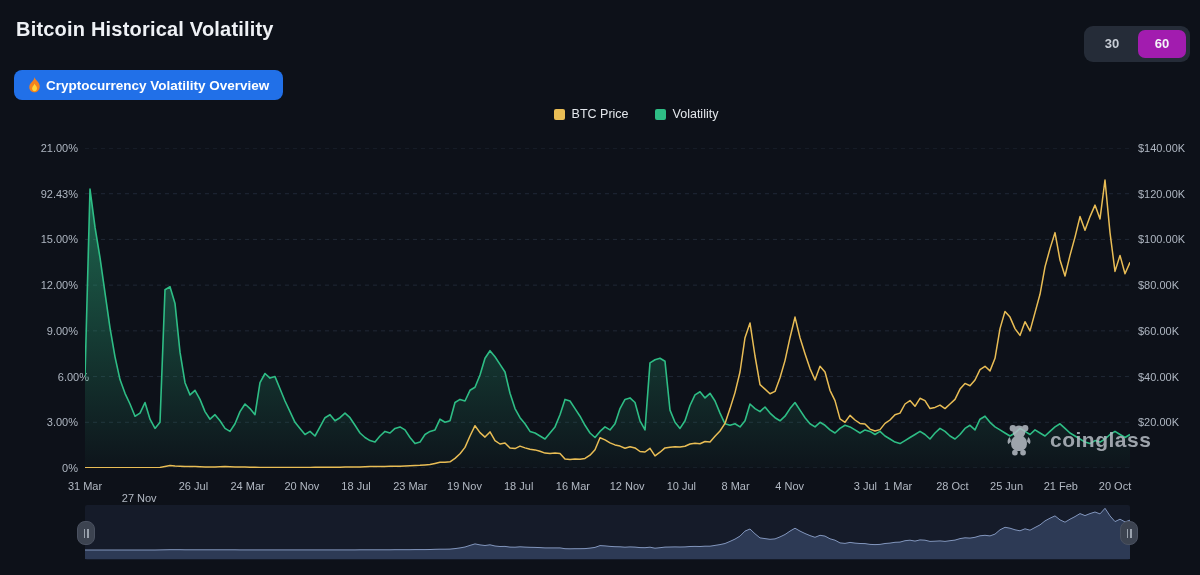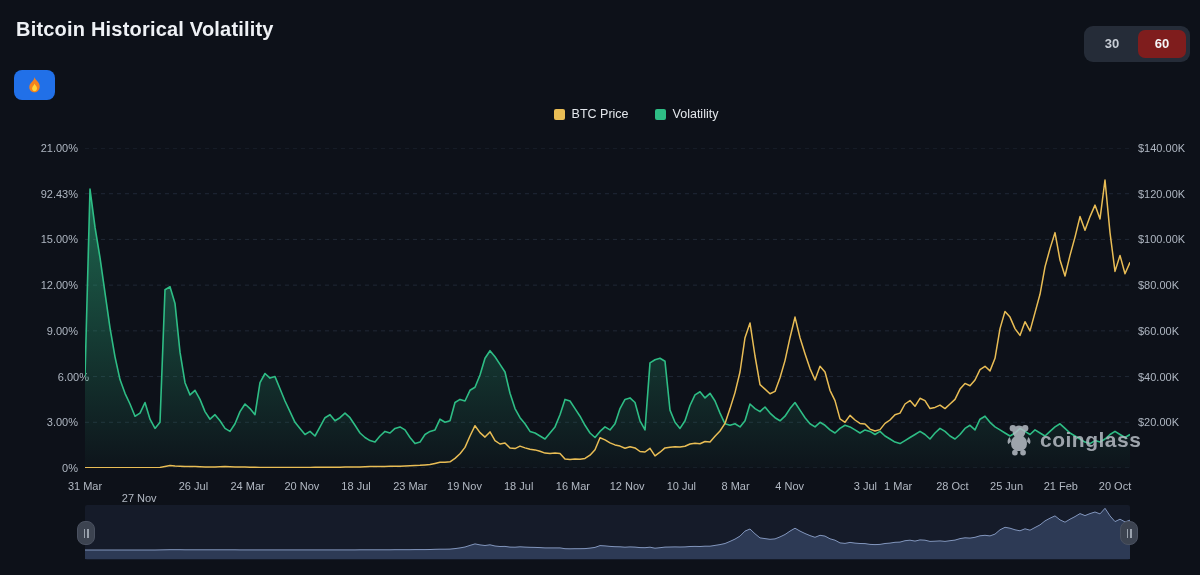--- a/index.html
+++ b/index.html
@@ -5,39 +5,39 @@
   html,body{margin:0;padding:0;background:#0d1119;}
   body{width:1200px;height:575px;position:relative;overflow:hidden;
        font-family:"Liberation Sans",sans-serif;color:#e8ebef;}
   .abs{position:absolute;}
 
   
   .title{left:16px;top:18px;font-size:20px;font-weight:bold;color:#eef1f5;letter-spacing:.2px;}
   .toggle{right:10px;top:26px;background:#252c38;border-radius:9px;padding:4px;display:flex;gap:2px;}
   .toggle .opt{min-width:48px;height:28px;line-height:28px;text-align:center;font-size:13px;
       font-weight:bold;color:#c7cdd5;border-radius:7px;cursor:pointer;}
-  .toggle .opt.active{background:#7f1d1d;color:#f4f6f8;}
+  .toggle .opt.active{background:#a21caf;color:#f4f6f8;}
 
   .ov-btn{left:14px;top:70px;height:30px;background:#2170e8;border:none;border-radius:8px;
       display:flex;align-items:center;gap:5px;padding:0 14px;cursor:pointer;}
   .ov-btn span{color:#ffffff;font-size:13.5px;font-weight:bold;font-family:"Liberation Sans",sans-serif;}
 
   
   .legend{left:0;top:107px;width:1200px;display:flex;justify-content:center;gap:26px;padding-left:36px;}
   .legend .item{display:flex;align-items:center;gap:7px;cursor:pointer;}
   .legend .sw{width:11px;height:11px;border-radius:2px;display:inline-block;}
   .legend .lbl{font-size:12.5px;color:#e3e7ec;}
 
   
   .ylab{width:70px;text-align:right;font-size:11px;color:#aeb6c1;}
   .ylab-r{text-align:left;font-size:11px;color:#aeb6c1;}
   .xlab{position:absolute;width:64px;text-align:center;font-size:11px;color:#b2b9c3;top:0;}
 
   
-  .wm{left:1004px;top:424px;display:flex;align-items:center;gap:6px;opacity:.85;z-index:5;}
+  .wm{left:1004px;top:424px;display:flex;align-items:center;gap:16px;opacity:.85;z-index:5;}
   .wm .wm-txt{font-size:21px;font-weight:bold;color:#b6bcc4;letter-spacing:.5px;}
 
   
   .nav-box{left:85px;top:505px;width:1045px;height:55px;background:#151b29;border-radius:2px;}
   .handle{position:absolute;width:16px;height:22px;top:16px;background:#3c4350;border:1px solid #4a5160;
       border-radius:8px;display:flex;align-items:center;justify-content:center;gap:2px;cursor:ew-resize;z-index:6;}
   .handle i{display:block;width:1.5px;height:9px;background:#9aa2ad;}
 </style>
 </head>
 <body>
@@ -48,20 +48,21 @@
   <div class="opt">30</div>
   <div class="opt active">60</div>
 </div>
 
 <button class="abs ov-btn">
   <svg width="13" height="16" viewBox="0 0 13 16">
     <path d="M6.5 0C7 3 10.8 4.6 11.6 8.2 12.3 11.6 10 15.3 6.5 15.3 3 15.3.8 12.2 1.4 8.9 2 5.5 6.2 4.3 6.5 0Z" fill="#f5821f"></path>
     <path d="M6.6 6.5C7 8.3 9 9 9 11.2 9 13 7.9 14.2 6.5 14.2 5.1 14.2 4 13 4.1 11.3 4.2 9.2 6.3 8.4 6.6 6.5Z" fill="#fjce00" fill-opacity="0"></path>
     <path d="M6.6 6.5C7 8.3 9 9 9 11.2 9 13 7.9 14.2 6.5 14.2 5.1 14.2 4 13 4.1 11.3 4.2 9.2 6.3 8.4 6.6 6.5Z" fill="#ffd43a"></path>
   </svg>
+  <span>Cryptocurrency Volatility Overview</span>
 </button>
 
 <div class="abs legend">
   <div class="item">
     <span class="sw" id="sw-btc" style="background: rgb(233, 189, 85);"></span>
     <span class="lbl">BTC Price</span>
   </div>
   <div class="item">
     <span class="sw" id="sw-vol" style="background: rgb(46, 189, 133);"></span>
     <span class="lbl">Volatility</span>

